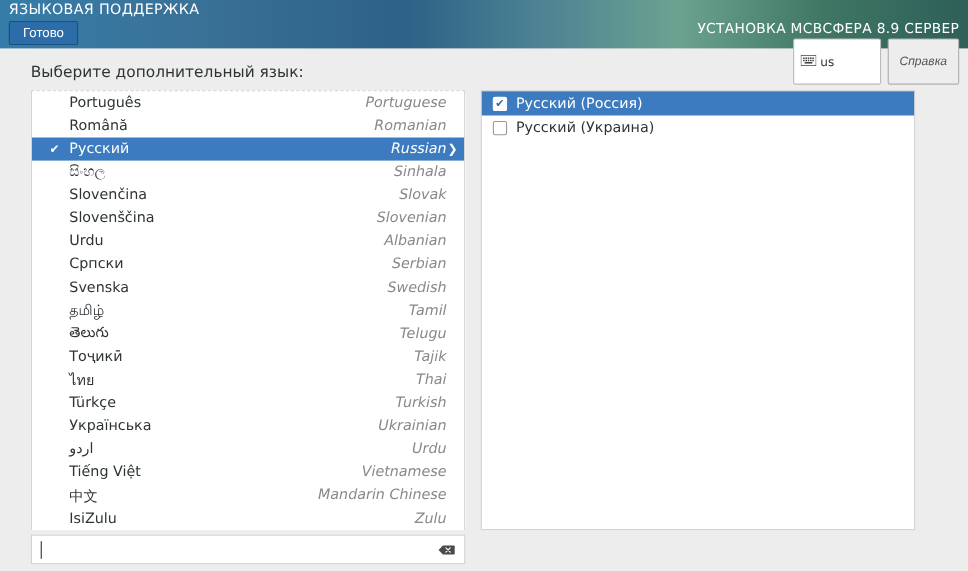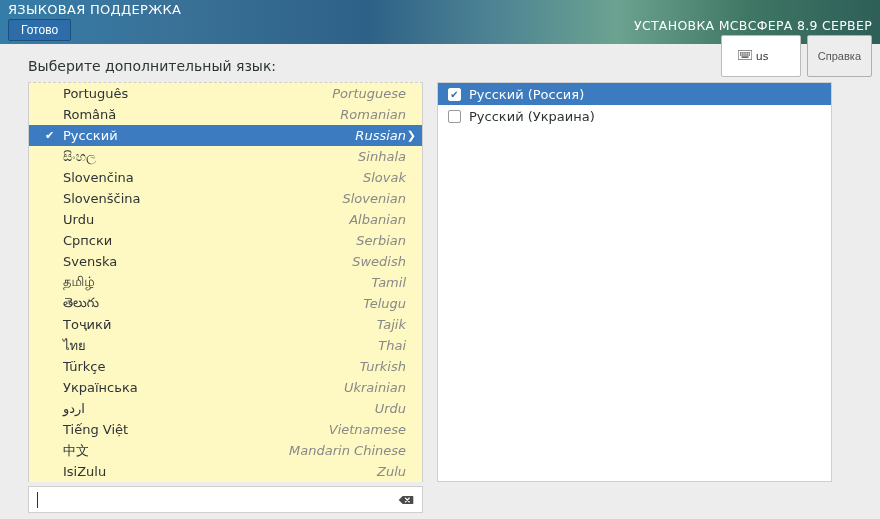--- a/index.html
+++ b/index.html
@@ -20,34 +20,34 @@
     font-size: 12px;
     padding: 3px 12px;
     border-radius: 2px;
     cursor: pointer;
   }
   .hdr-right { position: absolute; right: 8px; top: 18px; text-align: right; }
   .hdr-sub { font-size: 12.5px; letter-spacing: .3px; }
   .hdr-controls { margin-top: 2px; display: flex; justify-content: flex-end; gap: 6px; }
   .kb-ind {
     background: #fff; color: #2e3436; border: 1px solid #bbb;
-    padding: 2px 22px 2px 16px; font-size: 11px; border-radius: 2px;
+    padding: 2px 22px 2px 6px; font-size: 11px; border-radius: 2px;
     display: flex; align-items: center; gap: 4px; min-width: 80px; margin-left: 35px;
   }
   .kb-ind svg { width: 14px; height: 10px; }
   .help-btn {
     background: #ededed; color: #555; border: 1px solid #b0b0b0;
-    padding: 14px 10px; font-size: 11px; border-radius: 2px; cursor: pointer;
+    padding: 14px 10px; font-size: 11px; border-radius: 2px; cursor: pointer; font-style: italic;
   }
   .content { padding: 14px 28px 10px 28px; }
   .instruction { font-size: 14px; margin-bottom: 8px; }
   .panels { display: flex; gap: 14px; }
   .left-col { width: 395px; display: flex; flex-direction: column; }
   .lang-list {
-    height: 400px; overflow: hidden; background: #fef9c3;
+    height: 400px; overflow: hidden; background: #ffffff;
     border: 1px solid #cfcfcf; border-top: 1px dashed #cfcfcf; border-bottom: none;
   }
   .lang-row {
     display: flex; align-items: center; height: 21px; padding: 0 10px 0 16px;
     cursor: pointer; font-size: 13px; position: relative;
   }
   .lang-row.selected { background: #3c7bbf; color: #fff; }
   .lang-row.selected .english-name { color: #fff; font-style: italic; font-weight: 500; }
   .check { width: 18px; text-align: left; font-size: 11px; }
   .native-name { flex: 0 0 auto; }

